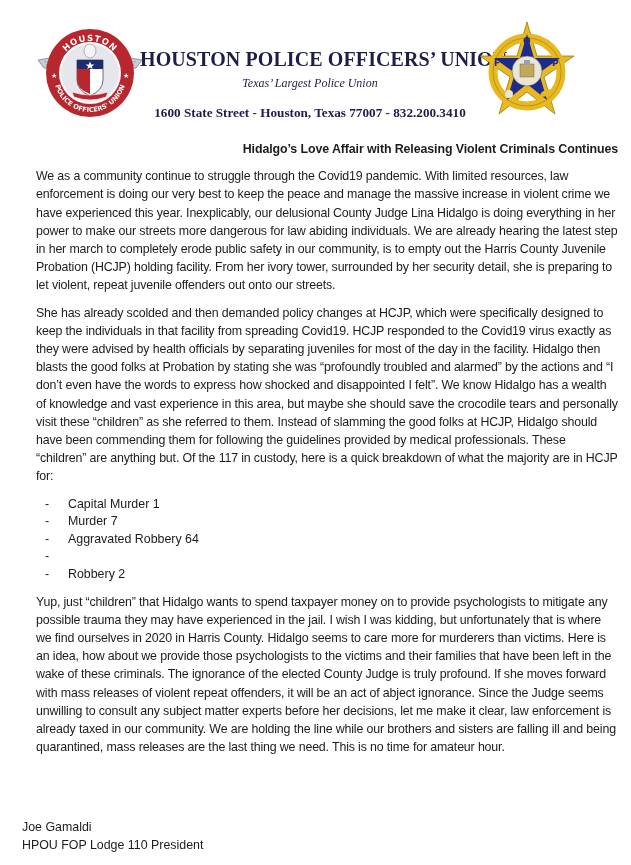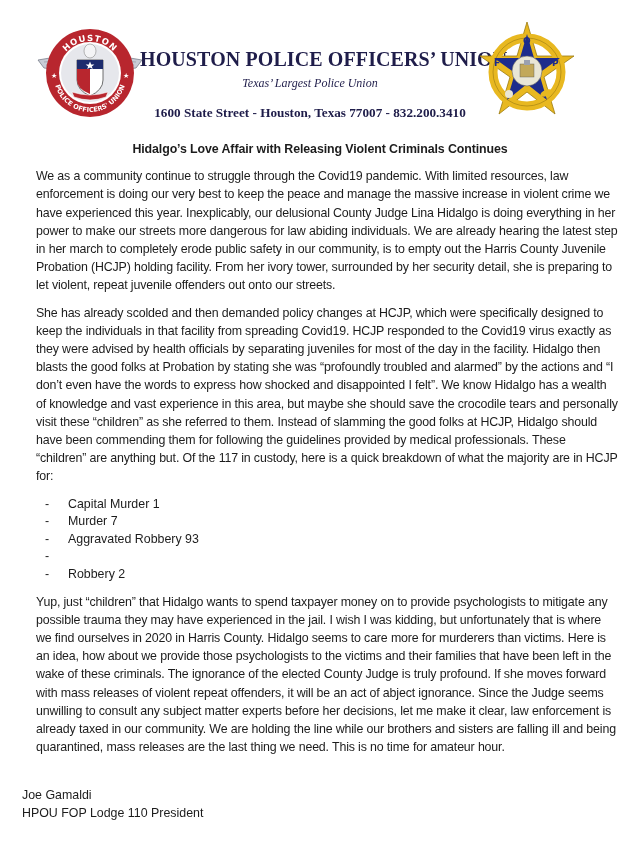--- a/index.html
+++ b/index.html
@@ -6,26 +6,26 @@
   body { width: 631px; height: 865px; position: relative; overflow: hidden; color: #1a1a1a; }
   .letterhead { position: absolute; left: 0; top: 0; width: 631px; height: 120px; }
   .hpou-seal { position: absolute; left: 34px; top: 24px; width: 112px; height: 96px; }
   .fop-star { position: absolute; left: 476px; top: 20px; width: 102px; height: 102px; }
   .lh-text { position: absolute; left: 140px; top: 48px; width: 340px; text-align: center; color: #1f1d4a; font-family: "Liberation Serif", serif; }
   .lh-org { font-size: 20px; font-weight: bold; letter-spacing: 0.1px; line-height: 22px; white-space: nowrap; }
   .lh-tag { font-size: 12px; font-style: italic; line-height: 16px; margin-top: 5px; }
   .lh-addr { font-size: 13.2px; font-weight: bold; line-height: 18px; white-space: nowrap; margin-top: 13px; }
 
   .doc { position: absolute; left: 22px; top: 140px; width: 596px; font-family: "Liberation Sans", sans-serif; font-size: 12.4px; line-height: 18.2px; color: #1c1c1c; }
-  .doc-title { text-align: center; font-weight: bold; font-size: 12.4px; margin: 0 0 9px 0; letter-spacing: -0.1px; }
+  .doc-title { text-align: right; font-weight: bold; font-size: 12.4px; margin: 0 0 9px 0; letter-spacing: -0.1px; }
   .para { margin: 0 0 9px 14px; letter-spacing: -0.15px; }
   .crime-list { list-style: none; margin: 0 0 10px 0; padding: 0; }
   .crime-item { position: relative; padding-left: 46px; height: 17.6px; }
   .crime-dash { position: absolute; left: 23px; top: 0; }
-  .signature { position: absolute; left: 22px; top: 786px; font-family: "Liberation Sans", sans-serif; font-size: 12.4px; line-height: 18px; color: #1c1c1c; }
+  .signature { position: absolute; left: 22px; top: 818px; font-family: "Liberation Sans", sans-serif; font-size: 12.4px; line-height: 18px; color: #1c1c1c; }
 </style>
 </head>
 <body>
 
 <div class="letterhead">
 
   <svg class="hpou-seal" viewBox="0 0 112 96">
 
     <path d="M4 36 L40 30 L44 48 L10 44 Z" fill="#c9ccd6" stroke="#7a7f8c" stroke-width="0.8"></path>
     <path d="M108 36 L72 30 L68 48 L102 44 Z" fill="#c9ccd6" stroke="#7a7f8c" stroke-width="0.8"></path>
@@ -88,21 +88,21 @@
   </svg>
 </div>
 
 <div class="doc">
   <div class="doc-title">Hidalgo’s Love Affair with Releasing Violent Criminals Continues</div>
   <p class="para">We as a community continue to struggle through the Covid19 pandemic. With limited resources, law enforcement is doing our very best to keep the peace and manage the massive increase in violent crime we have experienced this year. Inexplicably, our delusional County Judge Lina Hidalgo is doing everything in her power to make our streets more dangerous for law abiding individuals. We are already hearing the latest step in her march to completely erode public safety in our community, is to empty out the Harris County Juvenile Probation (HCJP) holding facility. From her ivory tower, surrounded by her security detail, she is preparing to let violent, repeat juvenile offenders out onto our streets.</p>
   <p class="para"> She has already scolded and then demanded policy changes at HCJP, which were specifically designed to keep the individuals in that facility from spreading Covid19. HCJP responded to the Covid19 virus exactly as they were advised by health officials by separating juveniles for most of the day in the facility. Hidalgo then blasts the good folks at Probation by stating she was “profoundly troubled and alarmed” by the actions and “I don’t even have the words to express how shocked and disappointed I felt”.  We know Hidalgo has a wealth of knowledge and vast experience in this area, but maybe she should save the crocodile tears and personally visit these “children” as she referred to them. Instead of slamming the good folks at HCJP, Hidalgo should have been commending them for following the guidelines provided by medical professionals. These “children” are anything but. Of the 117 in custody, here is a quick breakdown of what the majority are in HCJP for:</p>
   <ul class="crime-list">
     <li class="crime-item"><span class="crime-dash">-</span><span>Capital Murder 1</span></li>
     <li class="crime-item"><span class="crime-dash">-</span><span>Murder 7</span></li>
-    <li class="crime-item"><span class="crime-dash">-</span><span>Aggravated Robbery 93</span></li>
+    <li class="crime-item"><span class="crime-dash">-</span><span>Aggravated Robbery 64</span></li>
     <li class="crime-item"><span class="crime-dash">-</span></li>
     <li class="crime-item"><span class="crime-dash">-</span><span>Robbery 2</span></li>
   </ul>
   <p class="para">Yup, just “children” that Hidalgo wants to spend taxpayer money on to provide psychologists to mitigate any possible trauma they may have experienced in the jail. I wish I was kidding, but unfortunately that is where we find ourselves in 2020 in Harris County. Hidalgo seems to care more for murderers than victims. Here is an idea, how about we provide those psychologists to the victims and their families that have been left in the wake of these criminals. The ignorance of the elected County Judge is truly profound. If she moves forward with mass releases of violent repeat offenders, it will be an act of abject ignorance. Since the Judge seems unwilling to consult any subject matter experts before her decisions, let me make it clear, law enforcement is already taxed in our community. We are holding the line while our brothers and sisters are falling ill and being quarantined, mass releases are the last thing we need. This is no time for amateur hour.</p>
 </div>
 
 <div class="signature">
   <div>Joe Gamaldi</div>
   <div>HPOU FOP Lodge 110 President</div>
 </div>

